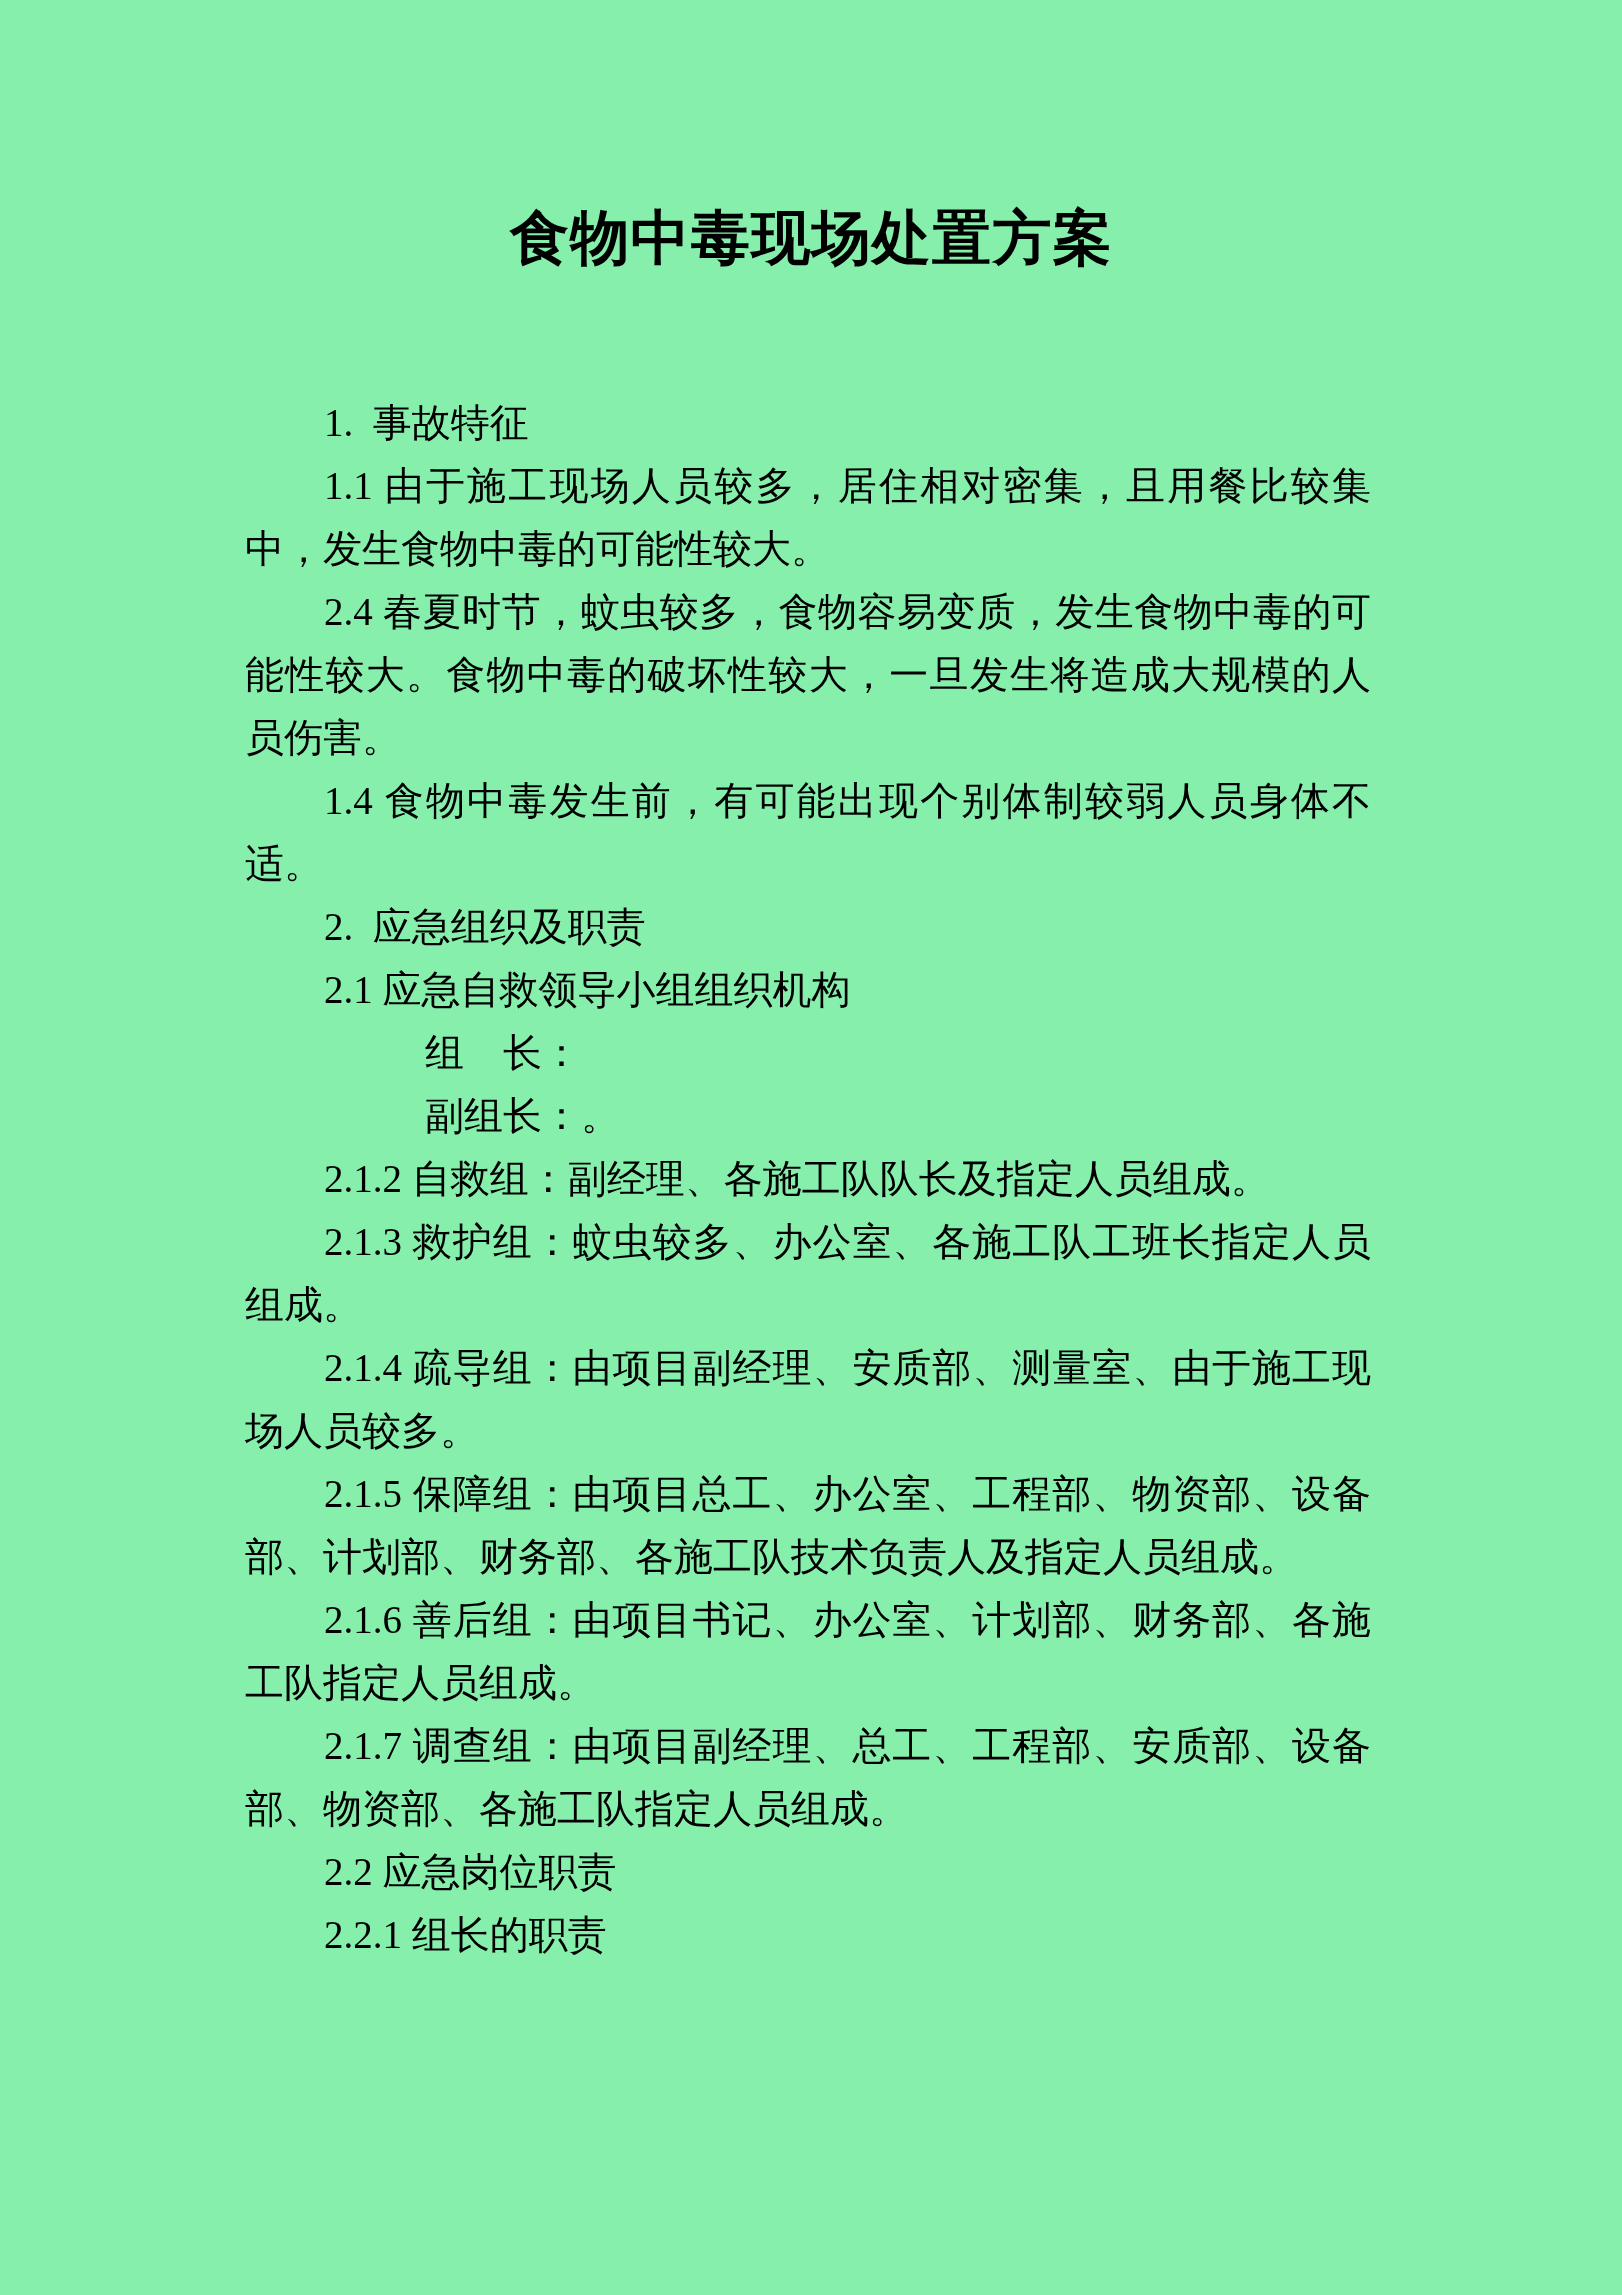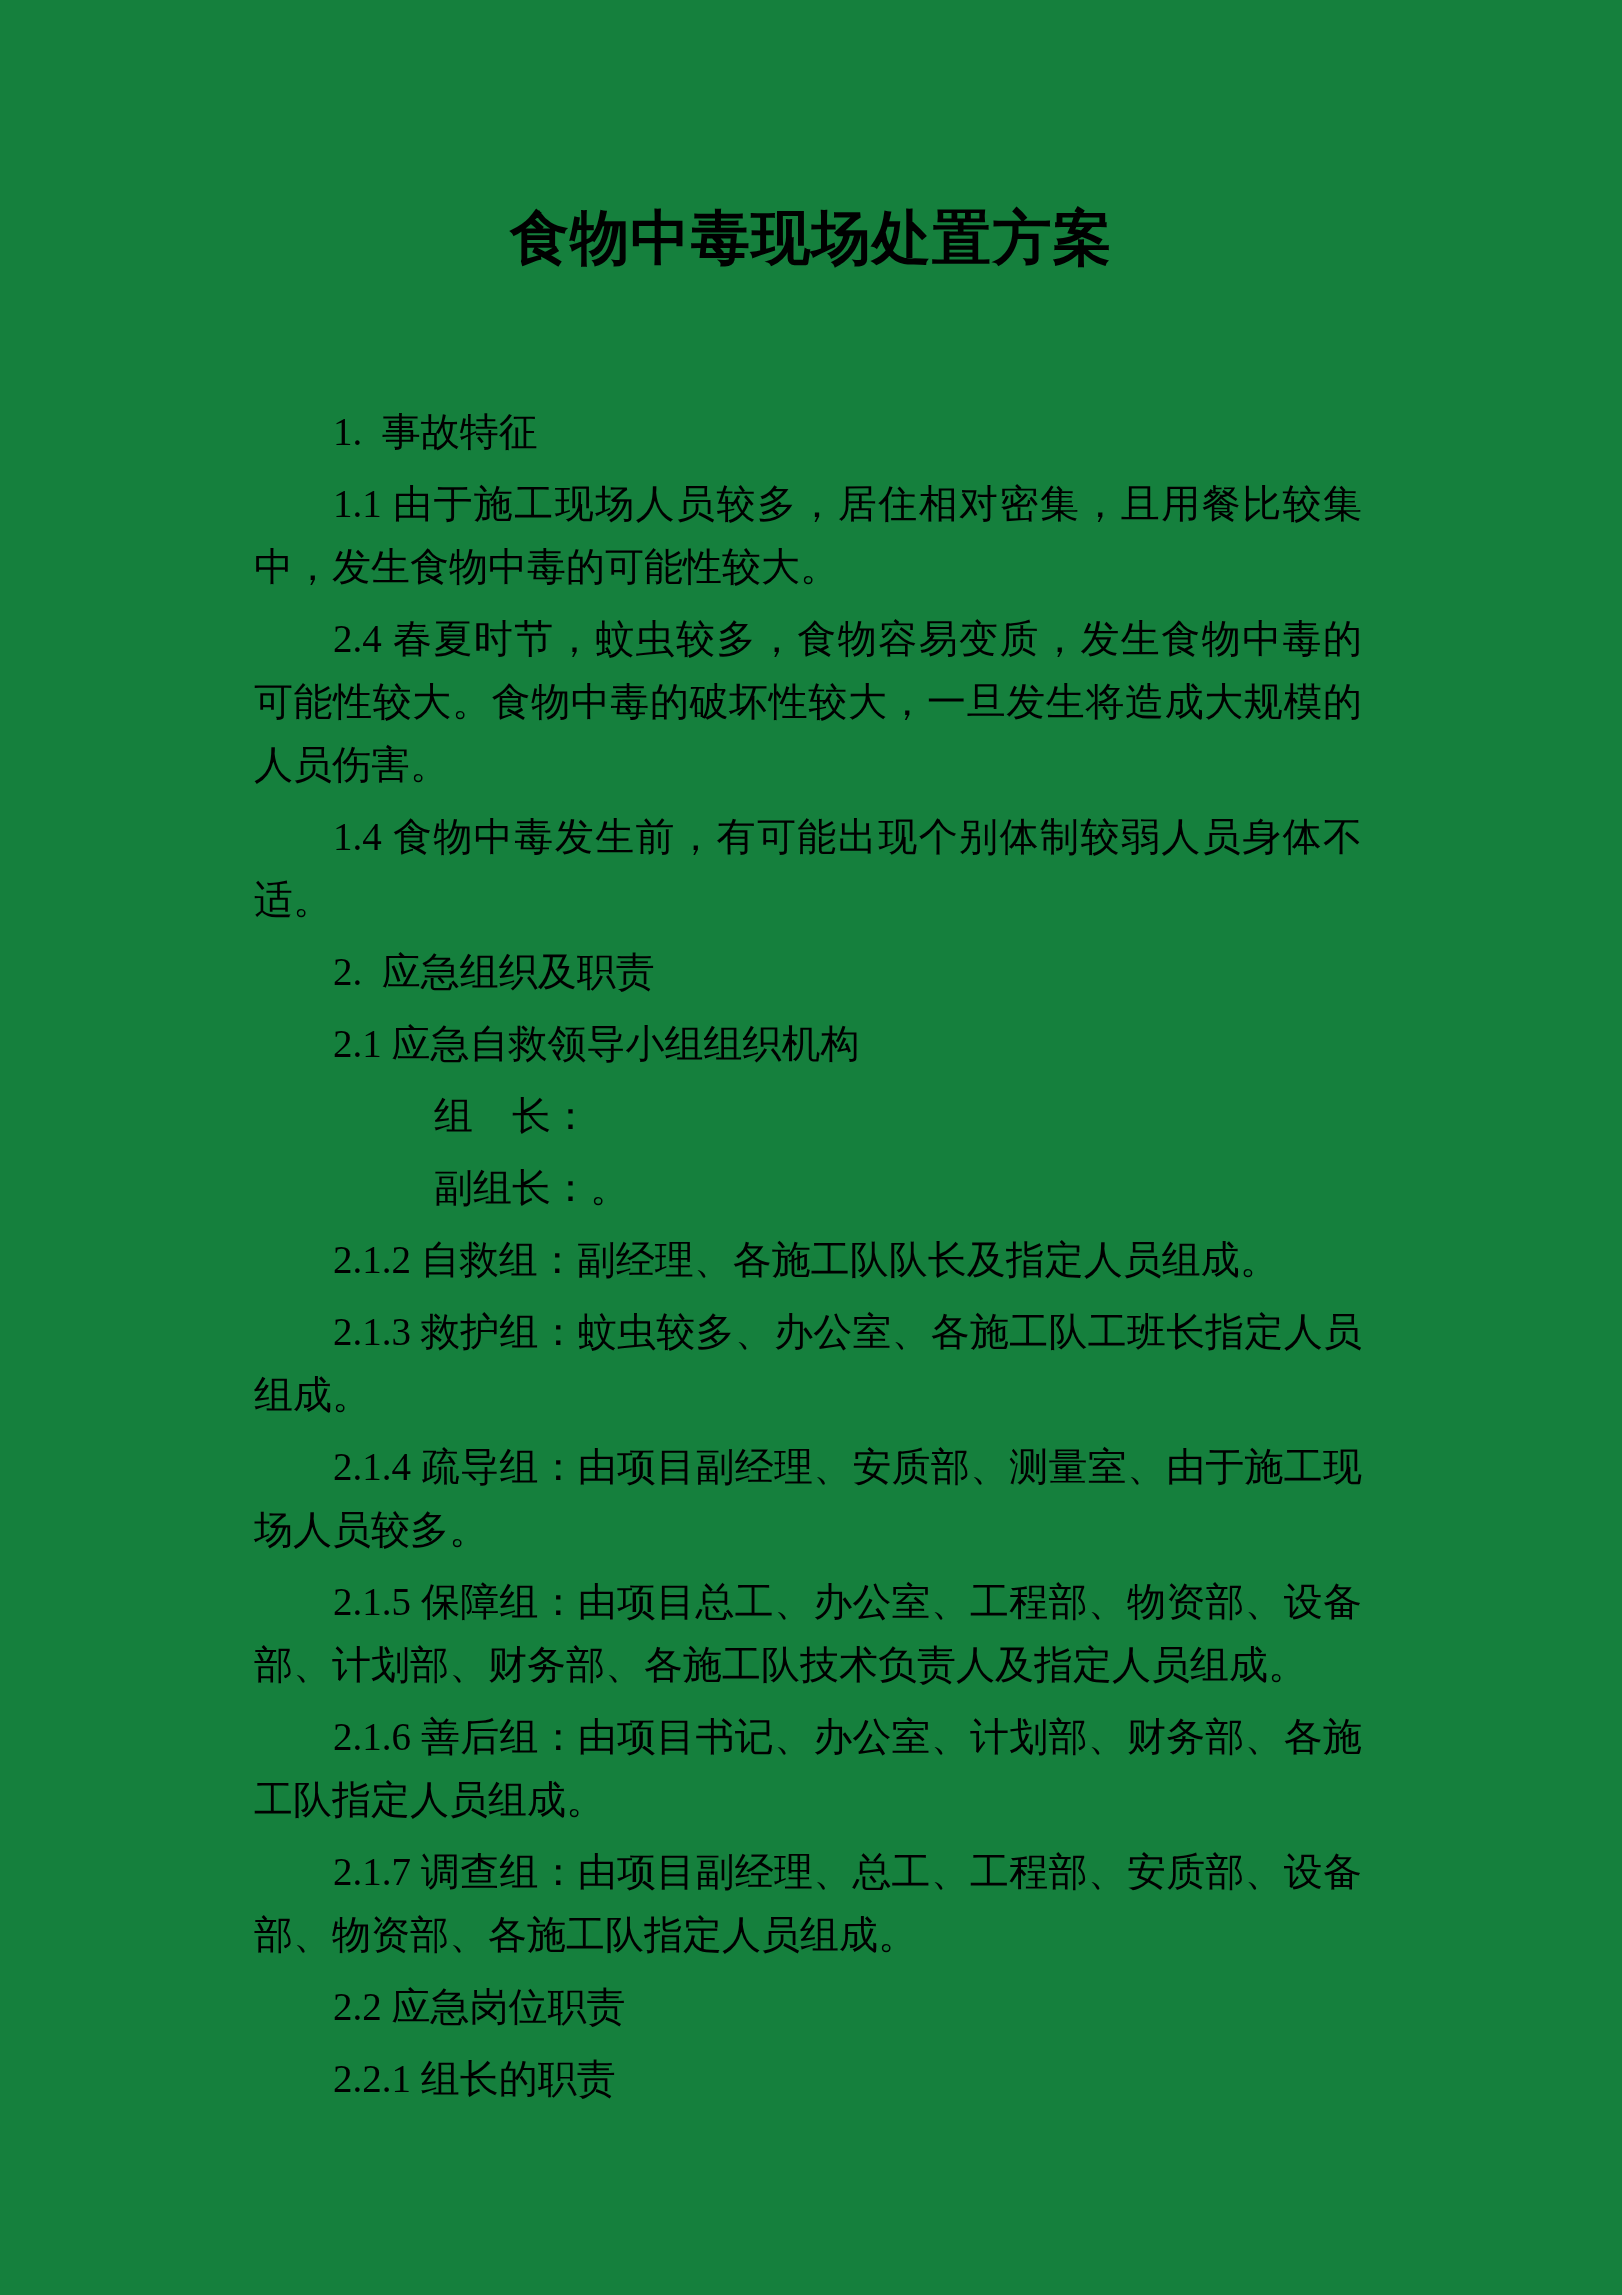--- a/index.html
+++ b/index.html
@@ -4,21 +4,21 @@
 <style>
   html, body {
     margin: 0;
     padding: 0;
     background: #ffffff;
   }
   .page {
     position: relative;
     width: 1623px;
     height: 2295px;
-    background: #15803d;
+    background: #86efac;
     color: #000000;
     font-family: "Liberation Serif", serif;
     overflow: hidden;
   }
   .doc-title {
     position: absolute;
     top: 200px;
     left: 0;
     width: 100%;
     margin: 0;
@@ -31,21 +31,21 @@
   .doc-body {
     position: absolute;
     left: 245px;
     top: 391px;
     width: 1126px;
     font-size: 39px;
     line-height: 63px;
     text-align: justify;
   }
   .para {
-    margin: 9px;
+    margin: 0;
     padding: 0;
     text-indent: 79px;
     white-space: pre-wrap;
     word-break: normal;
   }
   .para.deep {
     text-indent: 180px;
   }
 </style>
 </head>

